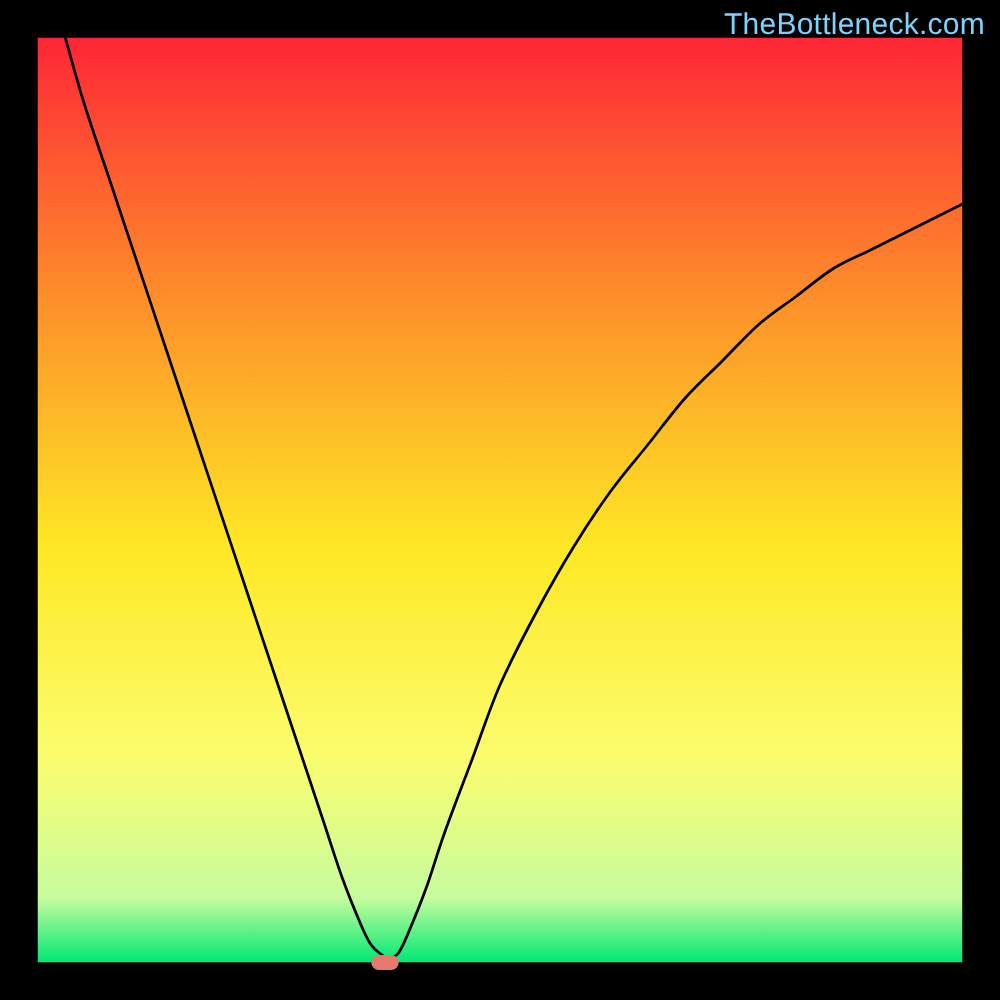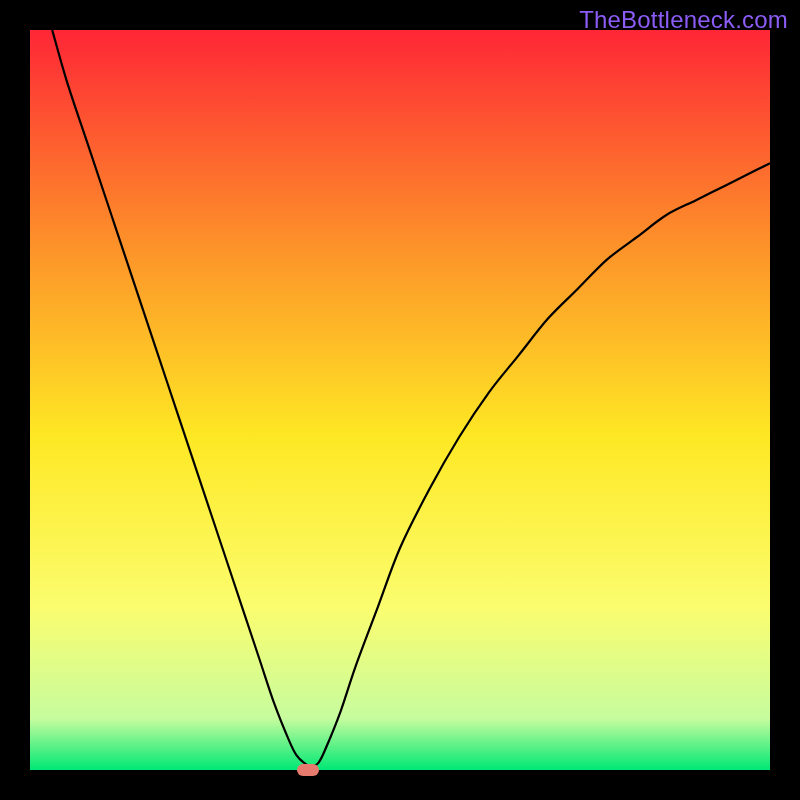--- a/index.html
+++ b/index.html
@@ -8,21 +8,21 @@
     width: 800px;
     height: 800px;
     background: #000;
     position: relative;
     font-family: Arial, sans-serif;
   }
   .watermark {
     position: absolute;
     top: 6px;
     right: 12px;
-    color: #8b5cf6;
+    color: #7dd3fc;
     font-size: 24px;
     font-weight: 400;
     letter-spacing: 0.2px;
     z-index: 10;
   }
   .frame {
     position: absolute;
     top: 30px;
     left: 30px;
     width: 740px;

